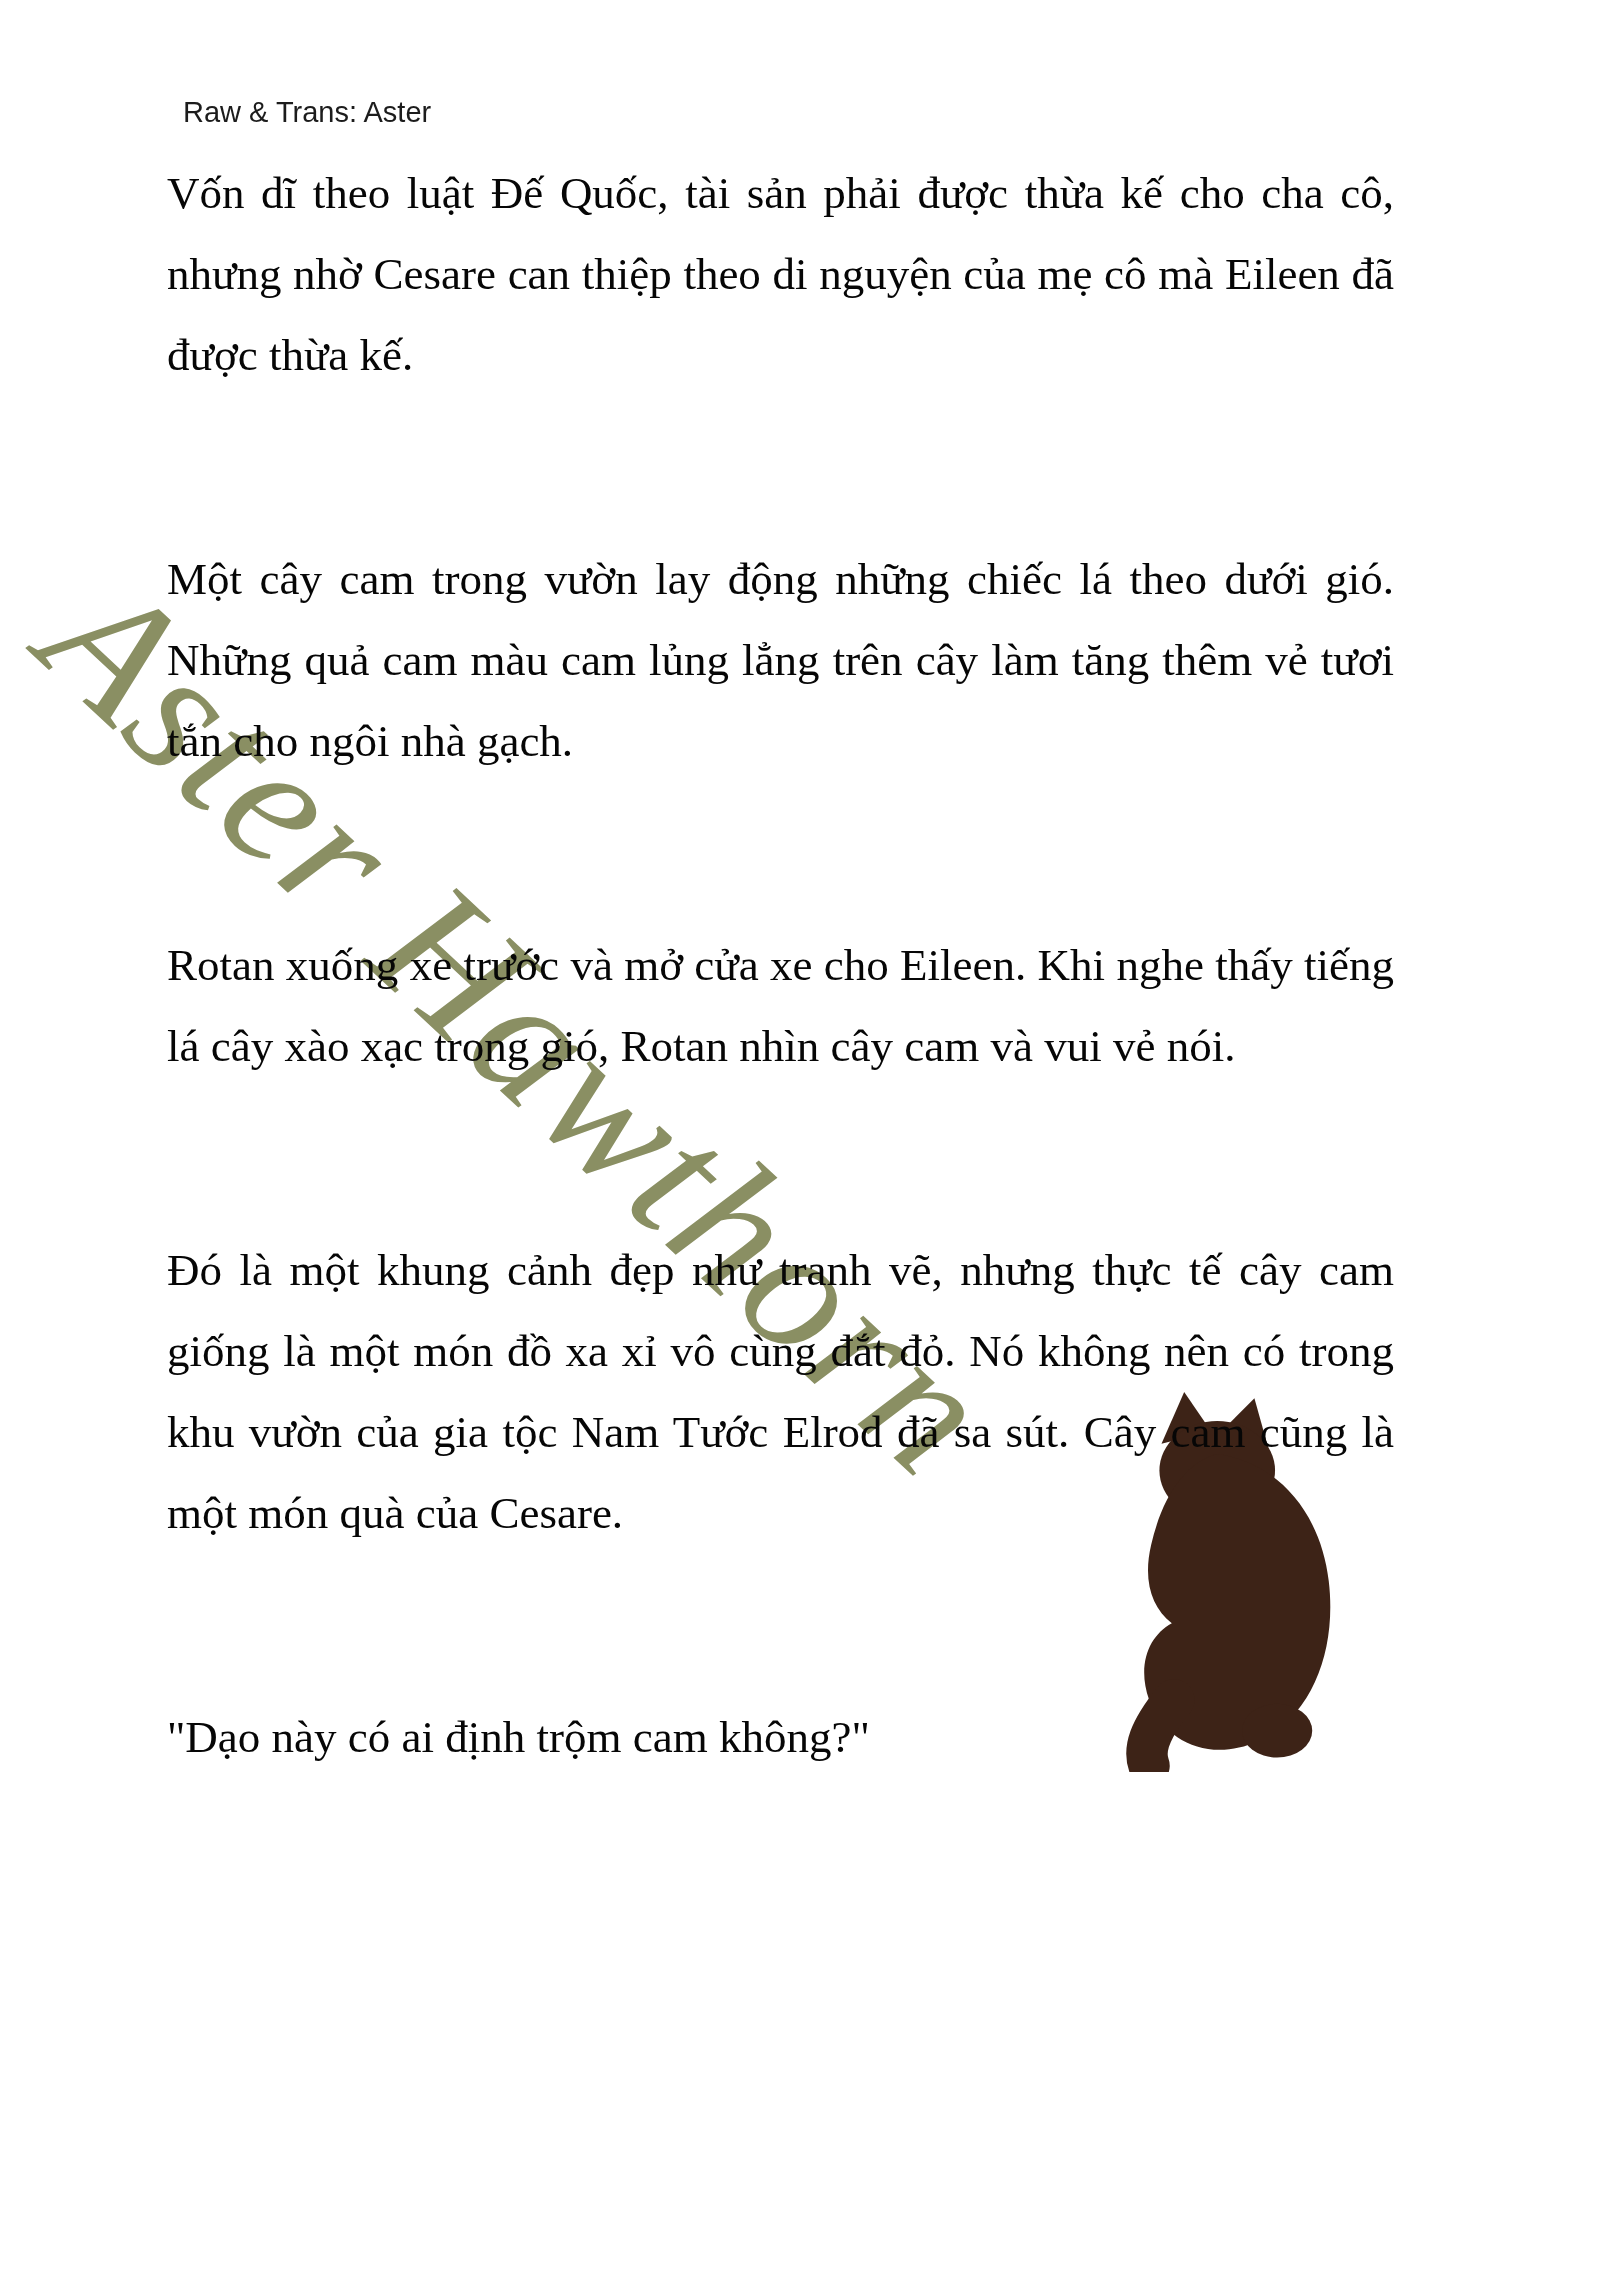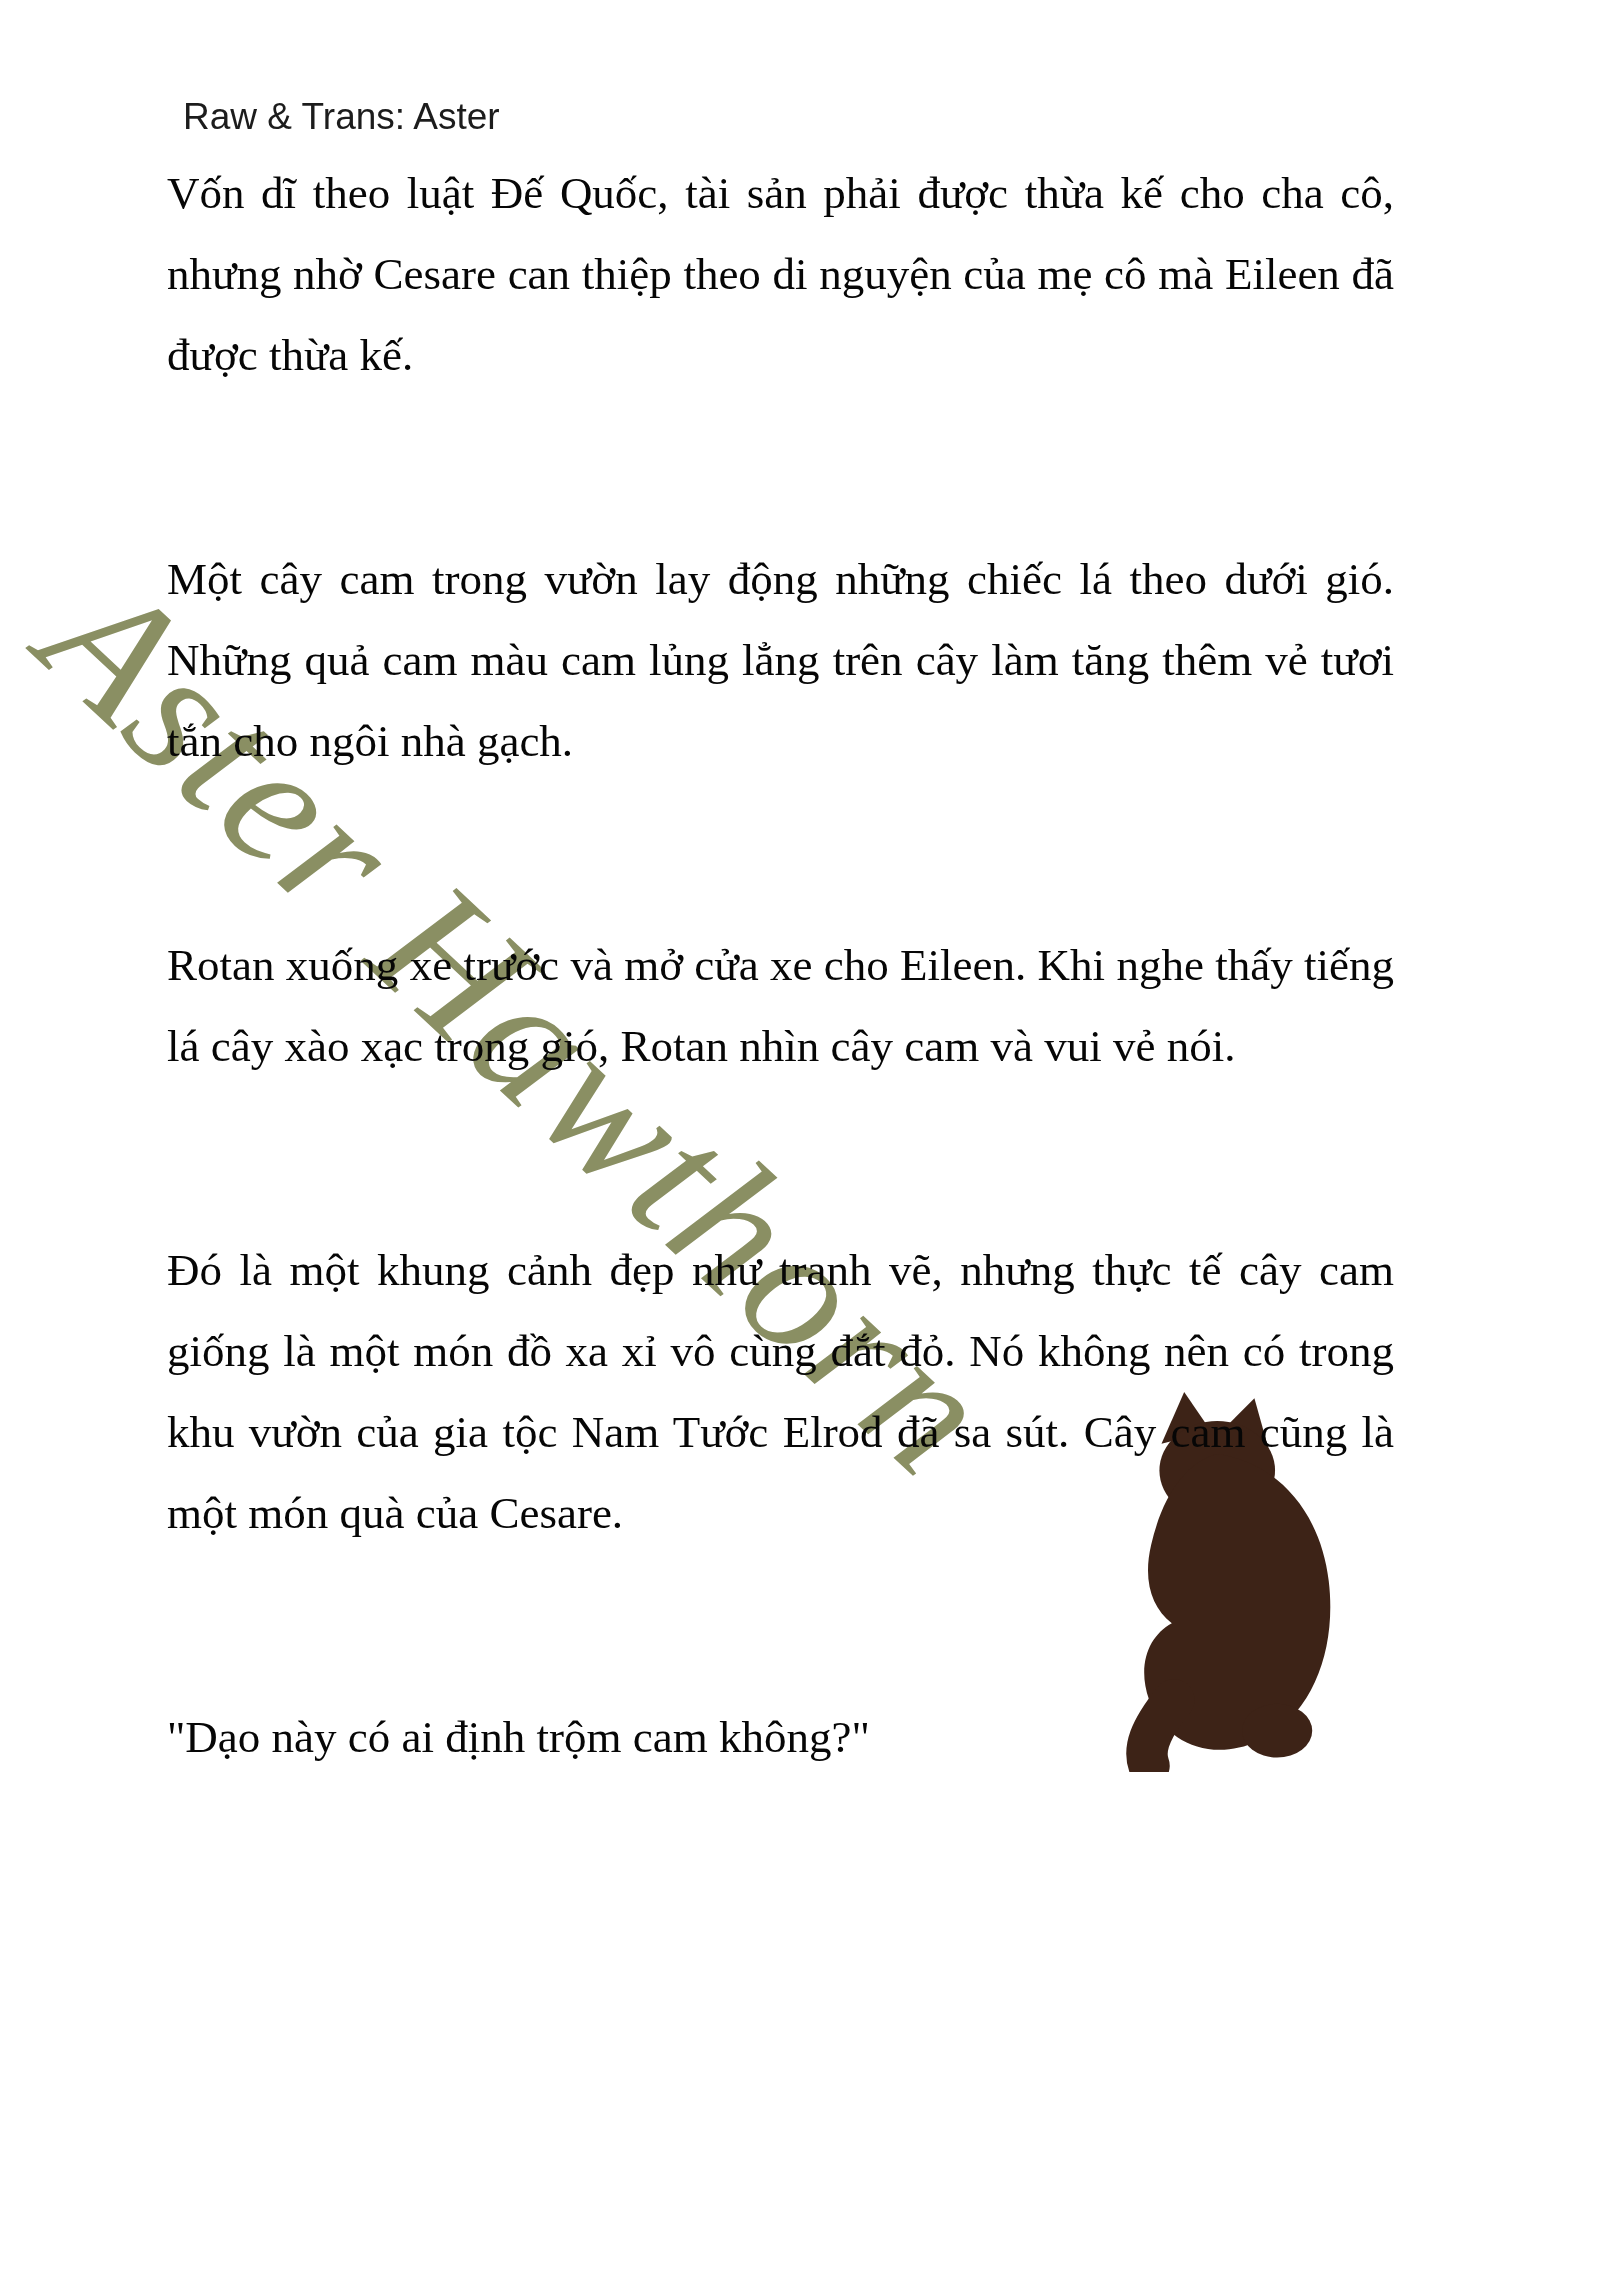--- a/index.html
+++ b/index.html
@@ -44,21 +44,21 @@
   .text-layer {
     position: absolute;
     inset: 0;
     z-index: 1;
   }
   .doc-header {
     position: absolute;
     left: 183px;
     top: 96px;
     font-family: "Liberation Sans", "DejaVu Sans", sans-serif;
-    font-size: 37px;
+    font-size: 29px;
     color: #1c1c1c;
   }
   .content {
     position: absolute;
     left: 167px;
     top: 153px;
     width: 1227px;
   }
   .content p {
     margin: 0 0 143px 0;

